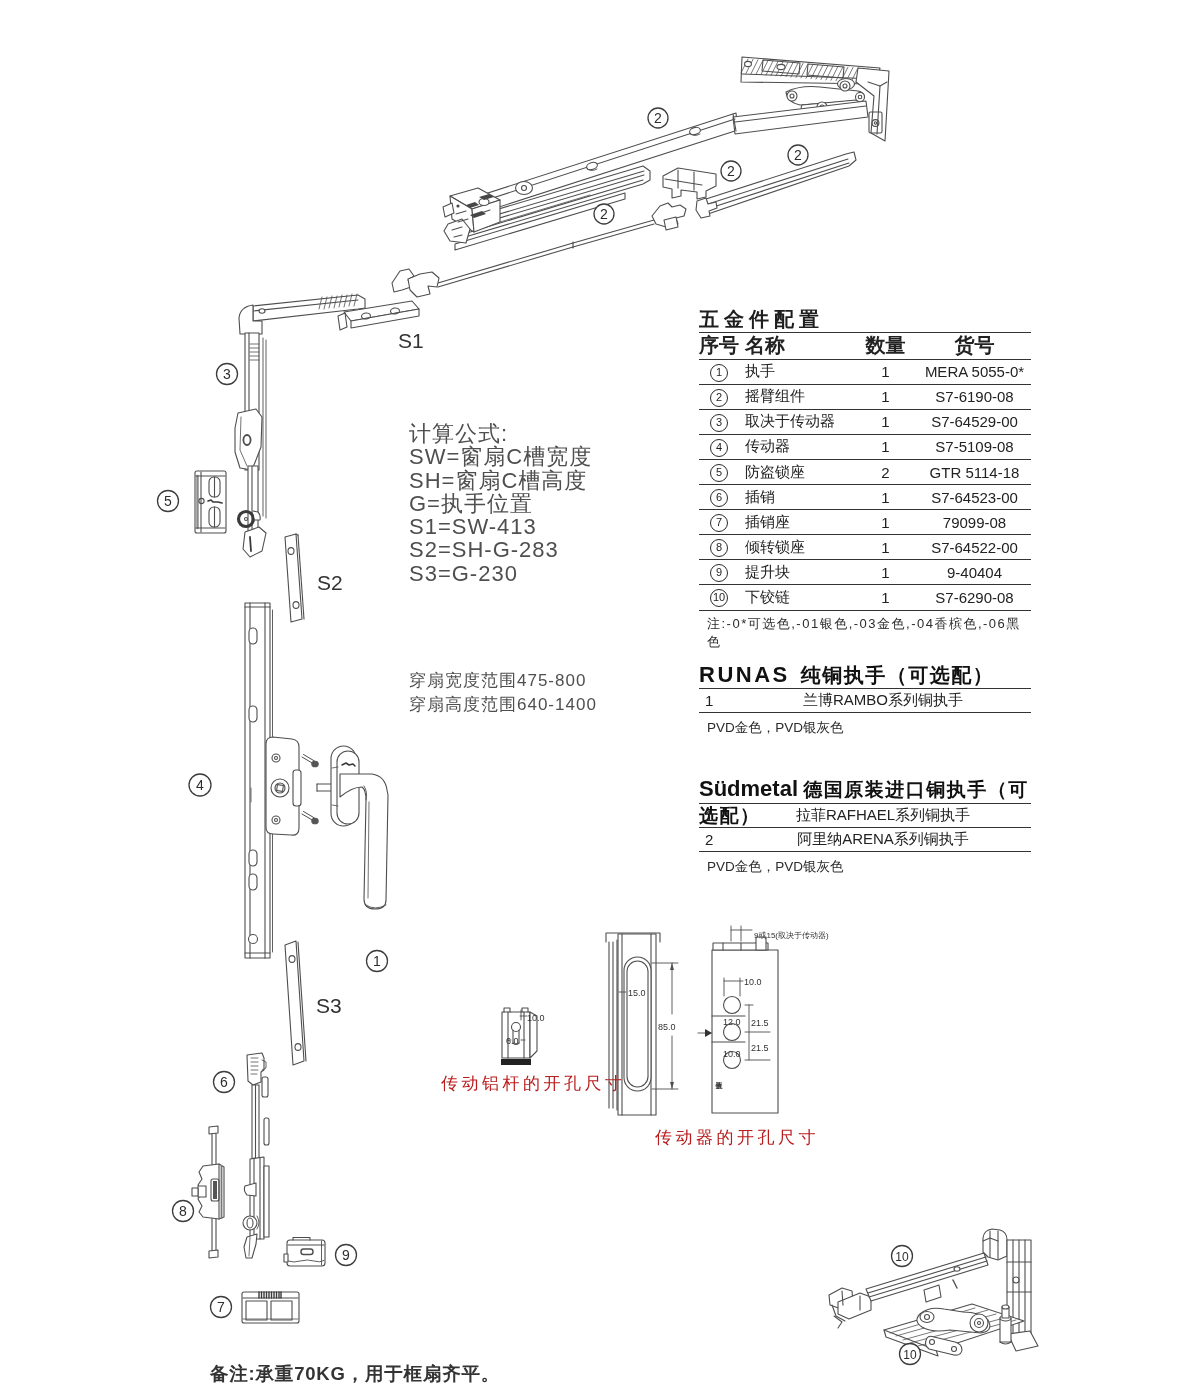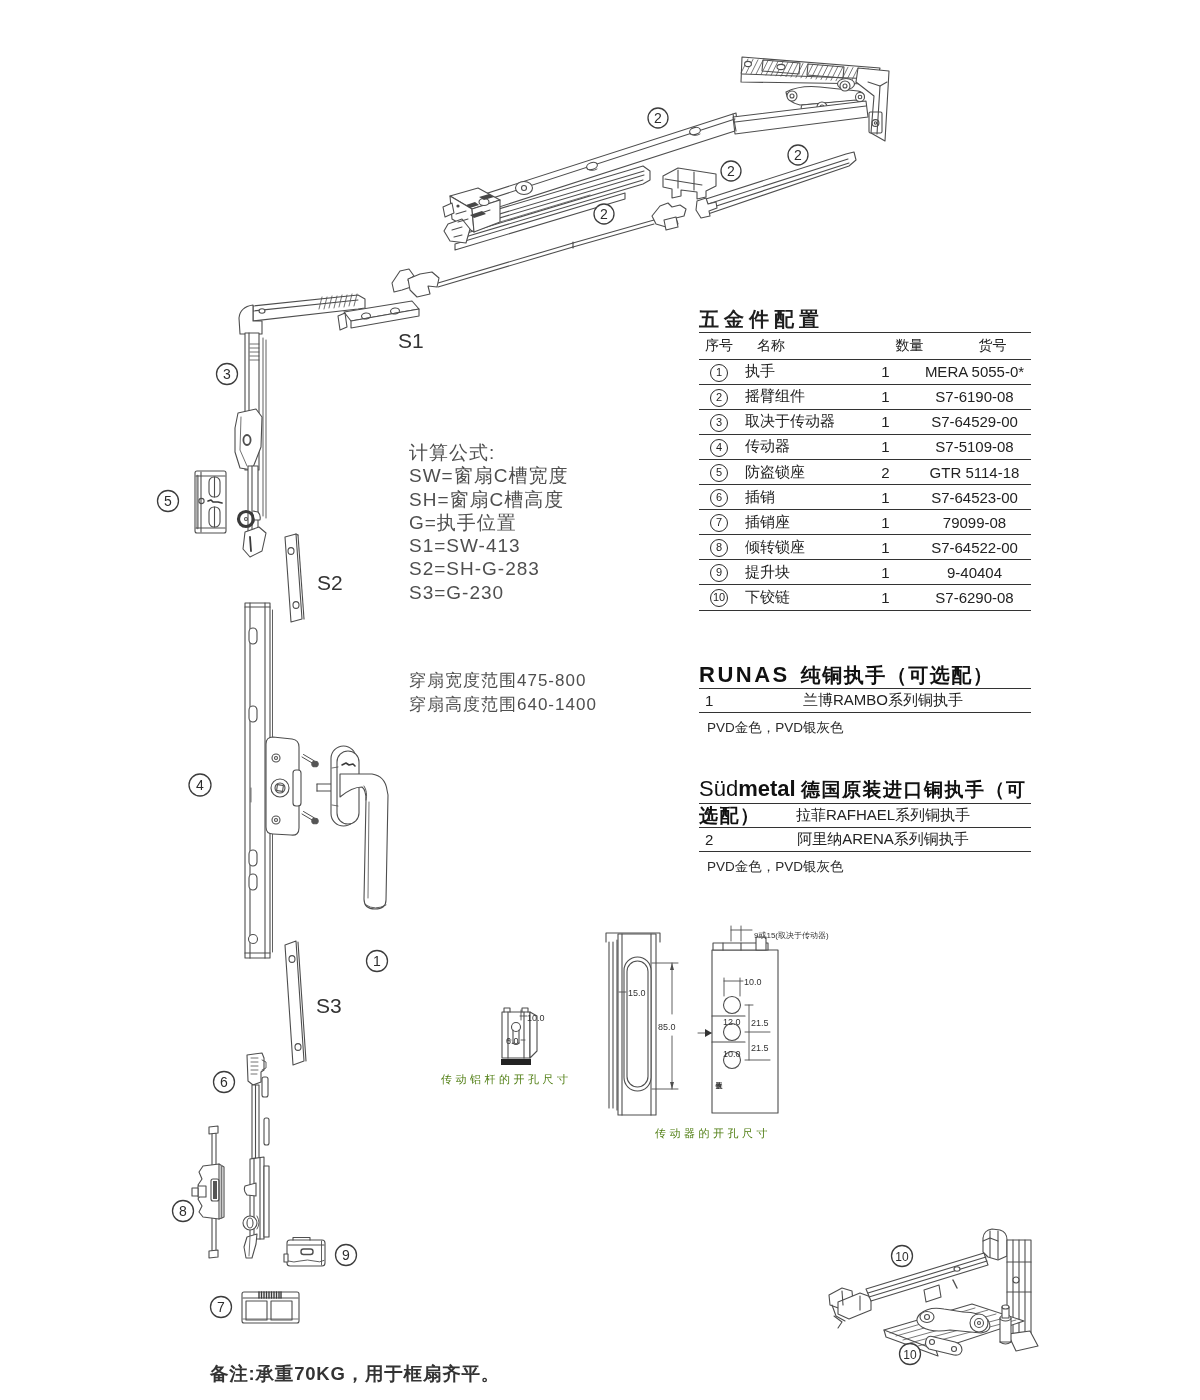--- a/index.html
+++ b/index.html
@@ -1,30 +1,30 @@
 <!DOCTYPE html>
 <html lang="zh"><head>
 <meta charset="utf-8">
 <title>五金件配置</title>
 <style>
 html,body{margin:0;padding:0;background:#fff;}
 #page{position:relative;width:1200px;height:1400px;background:#fff;overflow:hidden;
   font-family:"Liberation Sans",sans-serif;}
 #art{position:absolute;left:0;top:0;}
 .txt{position:absolute;color:#4a4a4a;}
-.formulas{left:409px;top:441px;font-size:19px;line-height:23.3px;color:#4f4f4f;letter-spacing:1px;}
+.formulas{left:409px;top:422px;font-size:22px;line-height:23.3px;color:#4f4f4f;letter-spacing:1px;}
 .ranges{left:409px;top:669px;font-size:17px;line-height:23.5px;color:#4f4f4f;letter-spacing:1px;}
-.cap{color:#4d7c0f;font-size:11px;letter-spacing:3.5px;}
+.cap{color:#b91c1c;font-size:17px;letter-spacing:3.5px;}
 .bnote{left:210px;top:1361px;font-size:18.5px;color:#333;font-weight:bold;letter-spacing:0.8px;}
 .slabel{color:#333;font-size:21px;}
 
 .tblwrap{position:absolute;left:699px;top:306px;width:332px;color:#222;}
 .ttitle{font-size:20px;font-weight:bold;color:#1e1e1e;height:26px;letter-spacing:5px;}
 .row{display:flex;align-items:center;border-bottom:1.4px solid #333;}
-.thead{border-top:1.6px solid #333;height:25.6px;font-weight:normal;font-size:14px;gap:12px;}
+.thead{border-top:1.6px solid #333;height:25.6px;font-weight:bold;font-size:20px;}
 .drow{height:24.1px;font-size:15px;}
 .c1{width:40px;text-align:center;flex:none;}
 .c2{width:108px;text-align:left;padding-left:6px;flex:none;}
 .c3{width:65px;text-align:center;flex:none;}
 .c4{flex:1;text-align:center;}
 .cnum{display:inline-block;width:16px;height:16px;border:1.2px solid #2b2b2b;border-radius:50%;
   line-height:15.5px;font-size:11px;text-align:center;color:#1e1e1e;}
 .tnote{font-size:13px;padding-top:4px;padding-left:8px;color:#2c2c2c;letter-spacing:1.5px;}
 
 .optwrap{position:absolute;left:699px;width:332px;color:#222;}
@@ -582,33 +582,34 @@
         <div class="c4">9-40404</div>
       </div>
 
   <div class="row drow">
         <div class="c1"><span class="cnum">10</span></div>
         <div class="c2">下铰链</div>
         <div class="c3">1</div>
         <div class="c4">S7-6290-08</div>
       </div>
 
+  <div class="tnote">注:-0*可选色,-01银色,-03金色,-04香槟色,-06黑色</div>
 </div>
 
 <div class="optwrap" style="top:662px;">
   <div class="opttitle" style="font-size:20px;height:26px;"><span style="font-size:22px;letter-spacing:2.5px;">RUNAS</span>&nbsp; <span class="cjkw">纯铜执手（可选配）</span></div>
   <div class="optrow" style="border-top:1.5px solid #333;">
         <div class="n">1</div>
         <div class="nm">兰博RAMBO系列铜执手</div>
       </div>
   <div class="pvd">PVD金色，PVD银灰色</div>
 </div>
 
 <div class="optwrap" style="top:776px;">
-  <div class="opttitle" style="font-size:19px;height:27px;"><span style="font-size:22px;font-weight:normal;">Süd</span><span style="font-size:22px;margin-top:13px;">metal</span> <span class="cjkw">德国原装进口铜执手（可选配）</span></div>
+  <div class="opttitle" style="font-size:19px;height:27px;"><span style="font-size:22px;font-weight:bold;">Süd</span><span style="font-size:22px;margin-top:13px;">metal</span> <span class="cjkw">德国原装进口铜执手（可选配）</span></div>
   <div class="optrow" style="border-top:1.5px solid #333;">
         <div class="n">1</div>
         <div class="nm">拉菲RAFHAEL系列铜执手</div>
       </div>
   <div class="optrow">
         <div class="n">2</div>
         <div class="nm">阿里纳ARENA系列铜执手</div>
       </div>
   <div class="pvd">PVD金色，PVD银灰色</div>
 </div>

